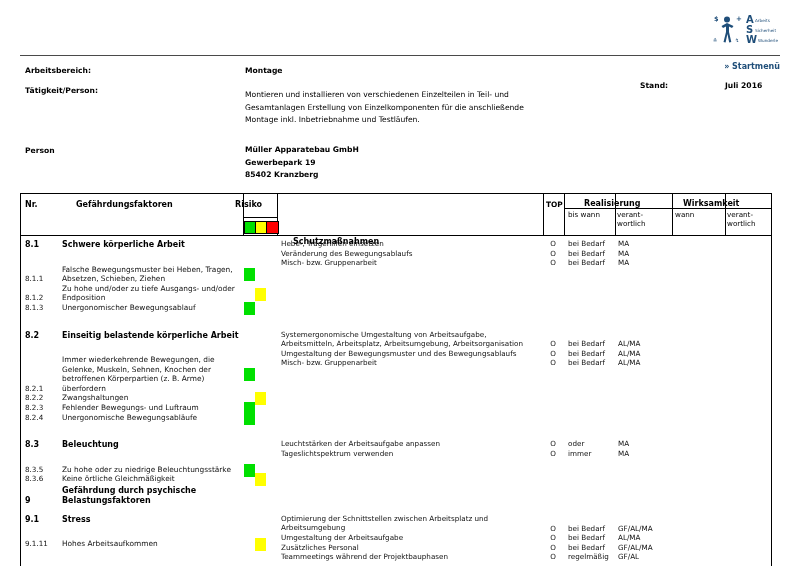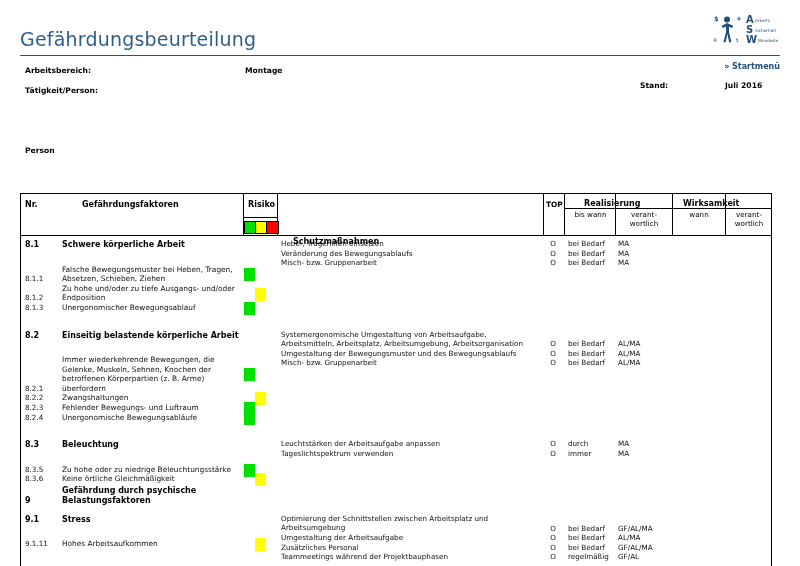--- a/index.html
+++ b/index.html
@@ -41,21 +41,21 @@
     border-top:1.4px solid #000;border-bottom:1.4px solid #000;
   }
   .tbl-head{position:relative;height:42px;}
   .tbl-body{position:relative;height:330px;overflow:hidden;}
 
   .vline{position:absolute;top:0;bottom:0;width:0;border-left:1px solid #000;}
   .vline-head{position:absolute;top:0;height:42px;width:0;border-left:1px solid #000;}
 
   .hdr-cell{position:absolute;font-size:8px;color:#000;}
   .hdr-main{font-weight:bold;}
-  .hdr-sub{font-size:7.2px;font-weight:normal;text-align:center;line-height:9px;}
+  .hdr-sub{font-size:7.2px;font-weight:normal;text-align:left;line-height:9px;}
   .hdr-rule{position:absolute;height:0;border-top:1px solid #000;}
 
   
   .swatch{position:absolute;width:11px;height:11px;border:.8px solid #000;}
 
   
   .r-num{position:absolute;font-size:7.2px;color:#111;}
   .r-txt{position:absolute;font-size:7.4px;color:#111;line-height:9.6px;}
   .r-txt.bold{font-weight:bold;font-size:8px;color:#000;}
   .r-num.bold{font-weight:bold;font-size:8px;color:#000;}
@@ -64,21 +64,20 @@
   .r-when{position:absolute;font-size:7.2px;color:#111;line-height:9.6px;white-space:pre-line;}
   .r-who{position:absolute;font-size:7.2px;color:#111;line-height:9.6px;white-space:pre-line;}
 
   .risk{position:absolute;width:11px;height:13px;}
 </style>
 </head>
 <body>
 
 <div class="page">
 
-  <div class="doc-title">Gefährdungsbeurteilung</div>
   <div class="header-rule"></div>
 
   <div class="logo">
     <svg width="74" height="34" viewBox="0 0 74 34" xmlns="http://www.w3.org/2000/svg">
       <g fill="#1f4e79">
         <circle cx="19" cy="7.5" r="3"></circle>
         <path d="M19 11 L13.5 14 L15 16 L18 14.6 L18 20 L15.5 30 L17.6 30.6 L19.4 22 L21.2 30.6 L23.3 30 L21 20 L21 14.6 L24 16 L25.5 14 Z"></path>
         <text x="6" y="9" font-size="6.5" font-family="DejaVu Sans, sans-serif" font-weight="bold">$</text>
         <text x="28" y="9" font-size="7" font-family="DejaVu Sans, sans-serif" font-weight="bold">+</text>
         <text x="5" y="30" font-size="5" font-family="DejaVu Sans, sans-serif">≛</text>
@@ -90,22 +89,28 @@
         <text x="47" y="20" font-size="4.2" font-family="DejaVu Sans, sans-serif">Sicherheit</text>
         <text x="50" y="30" font-size="4.2" font-family="DejaVu Sans, sans-serif">Wunderle</text>
       </g>
     </svg>
   </div>
 
   <div class="lbl" style="left:25px;top:66px;">Arbeitsbereich:</div>
   <div class="val-b" style="left:245px;top:66px;">Montage</div>
 
   <div class="lbl" style="left:25px;top:86px;">Tätigkeit/Person:</div>
+  <div class="val multiline" style="left:245px;top:89px;width:300px;">Montieren und installieren von verschiedenen Einzelteilen in Teil- und
+Gesamtanlagen Erstellung von Einzelkomponenten für die anschließende
+Montage inkl. Inbetriebnahme und Testläufen.</div>
 
   <div class="lbl" style="left:25px;top:146px;">Person</div>
+  <div class="val-b multiline" style="left:245px;top:144px;width:300px;">Müller Apparatebau GmbH
+Gewerbepark 19
+85402 Kranzberg</div>
 
   <div class="startmenu">» Startmenü</div>
   <div class="lbl" style="left:640px;top:81px;">Stand:</div>
   <div class="val-b" style="left:725px;top:81px;">Juli 2016</div>
 
   <div class="tbl">
 
     <div class="tbl-head">
       <div class="hdr-rule" style="left:0;right:0;top:41px;"></div>
 
@@ -113,22 +118,22 @@
       <div class="vline-head" style="left:223px;"></div>
       <div class="vline-head" style="left:257px;"></div>
       <div class="vline-head" style="left:523px;"></div>
       <div class="vline-head" style="left:544px;"></div>
       <div class="vline-head" style="left:595px;"></div>
       <div class="vline-head" style="left:652px;"></div>
       <div class="vline-head" style="left:705px;"></div>
       <div class="vline-head" style="left:751px;"></div>
 
       <div class="hdr-cell hdr-main" style="left:5px;top:6px;">Nr.</div>
-      <div class="hdr-cell hdr-main" style="left:62px;top:6px;">Gefährdungsfaktoren</div>
-      <div class="hdr-cell hdr-main" style="left:228px;top:6px;">Risiko</div>
+      <div class="hdr-cell hdr-main" style="left:56px;top:6px;">Gefährdungsfaktoren</div>
+      <div class="hdr-cell hdr-main" style="left:215px;top:6px;">Risiko</div>
       <div class="hdr-cell hdr-main" style="left:273px;top:6px;margin-top:37px;">Schutzmaßnahmen</div>
       <div class="hdr-cell hdr-main" style="left:526px;top:6px;font-size:7.4px;">TOP</div>
       <div class="hdr-cell hdr-main" style="left:564px;top:5px;">Realisierung</div>
       <div class="hdr-cell hdr-sub" style="left:548px;top:16px;width:45px;">bis wann</div>
       <div class="hdr-cell hdr-sub multiline" style="left:597px;top:16px;width:54px;">verant-
 wortlich</div>
       <div class="hdr-cell hdr-main" style="left:663px;top:5px;">Wirksamkeit</div>
       <div class="hdr-cell hdr-sub" style="left:655px;top:16px;width:48px;">wann</div>
       <div class="hdr-cell hdr-sub multiline" style="left:707px;top:16px;width:44px;">verant-
 wortlich</div>
@@ -218,21 +223,21 @@
           <div class="r-txt multiline" style="left: 42px; top: 176.6px; width: 180px;">Unergonomische Bewegungsabläufe</div>
           <div class="risk" style="left: 224px; top: 175.6px; background: rgb(0, 224, 0);"></div>
         </div>
         <div>
           <div class="r-num bold" style="left: 5px; top: 204.2px;">8.3</div>
           <div class="r-txt bold multiline" style="left: 42px; top: 204.2px; width: 180px; line-height: 10.5px;">Beleuchtung</div>
           <div class="r-meas" style="left: 261px; top: 203.2px; width: 258px;">Leuchtstärken der Arbeitsaufgabe anpassen
 Tageslichtspektrum verwenden</div>
           <div class="r-top" style="left: 524px; width: 18px; top: 203.2px;">O
 O</div>
-          <div class="r-when" style="left: 548px; width: 48px; top: 203.2px;">durch
+          <div class="r-when" style="left: 548px; width: 48px; top: 203.2px;">oder
 immer</div>
           <div class="r-who" style="left: 598px; width: 55px; top: 203.2px;">MA
 MA</div>
         </div>
         <div>
           <div class="r-num" style="left: 5px; top: 228.7px;">8.3.5</div>
           <div class="r-txt multiline" style="left: 42px; top: 228.7px; width: 180px;">Zu hohe oder zu niedrige Beleuchtungsstärke</div>
           <div class="risk" style="left: 224px; top: 227.7px; background: rgb(0, 224, 0);"></div>
         </div>
         <div>

